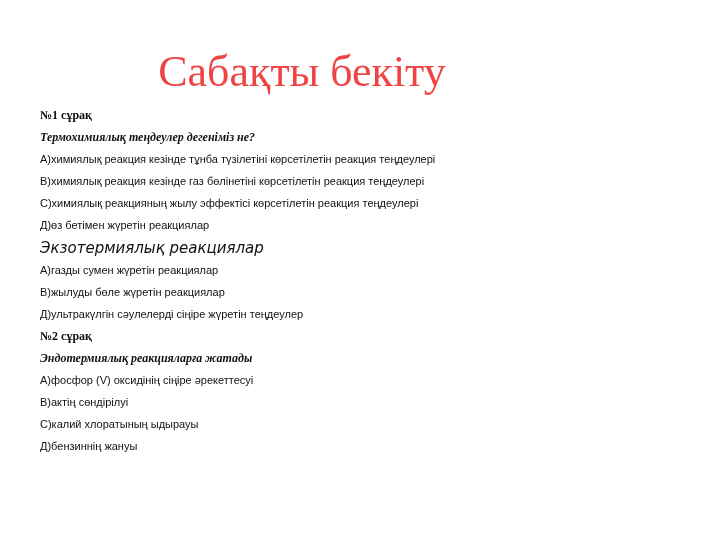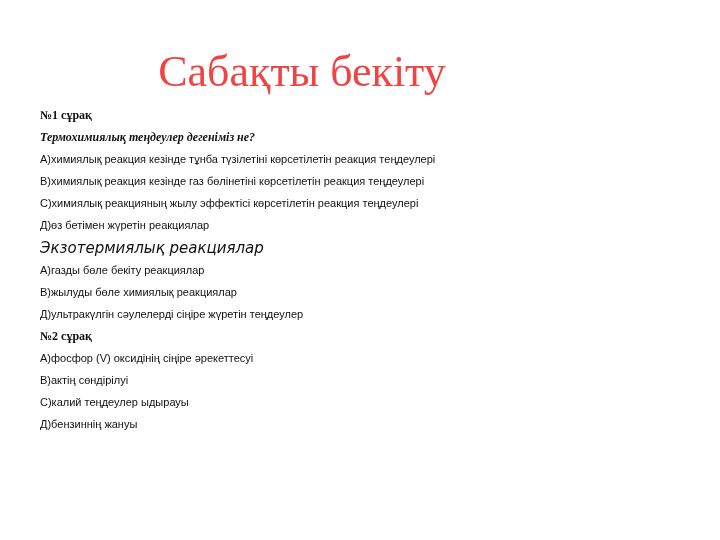--- a/index.html
+++ b/index.html
@@ -63,24 +63,25 @@
   <div>
     <div class="line qhead">№1 сұрақ</div>
     <div class="line qtext bold">Термохимиялық теңдеулер дегеніміз не?</div>
     <div class="line opt">А)химиялық реакция кезінде тұнба түзілетіні көрсетілетін реакция теңдеулері</div>
     <div class="line opt">В)химиялық реакция кезінде газ бөлінетіні көрсетілетін реакция теңдеулері</div>
     <div class="line opt">С)химиялық реакцияның жылу эффектісі көрсетілетін реакция теңдеулері</div>
     <div class="line opt">Д)өз бетімен жүретін реакциялар</div>
   </div>
   <div>
     <div class="line qtext light">Экзотермиялық реакциялар</div>
-    <div class="line opt">А)газды бөле бекіту реакциялар</div>
-    <div class="line opt">В)жылуды бөле химиялық реакциялар</div>
+    <div class="line opt">А)газды сумен жүретін реакциялар</div>
+    <div class="line opt">В)жылуды бөле жүретін реакциялар</div>
     <div class="line opt">Д)ультракүлгін сәулелерді сіңіре жүретін теңдеулер</div>
   </div>
   <div>
     <div class="line qhead">№2 сұрақ</div>
+    <div class="line qtext bold">Эндотермиялық реакцияларға жатады</div>
     <div class="line opt">А)фосфор (V) оксидінің сіңіре әрекеттесуі</div>
     <div class="line opt">В)актің сөндірілуі</div>
-    <div class="line opt">С)калий теңдеулер ыдырауы</div>
+    <div class="line opt">С)калий хлоратының ыдырауы</div>
     <div class="line opt">Д)бензиннің жануы</div>
   </div>
 </div>
 
 </body></html>

